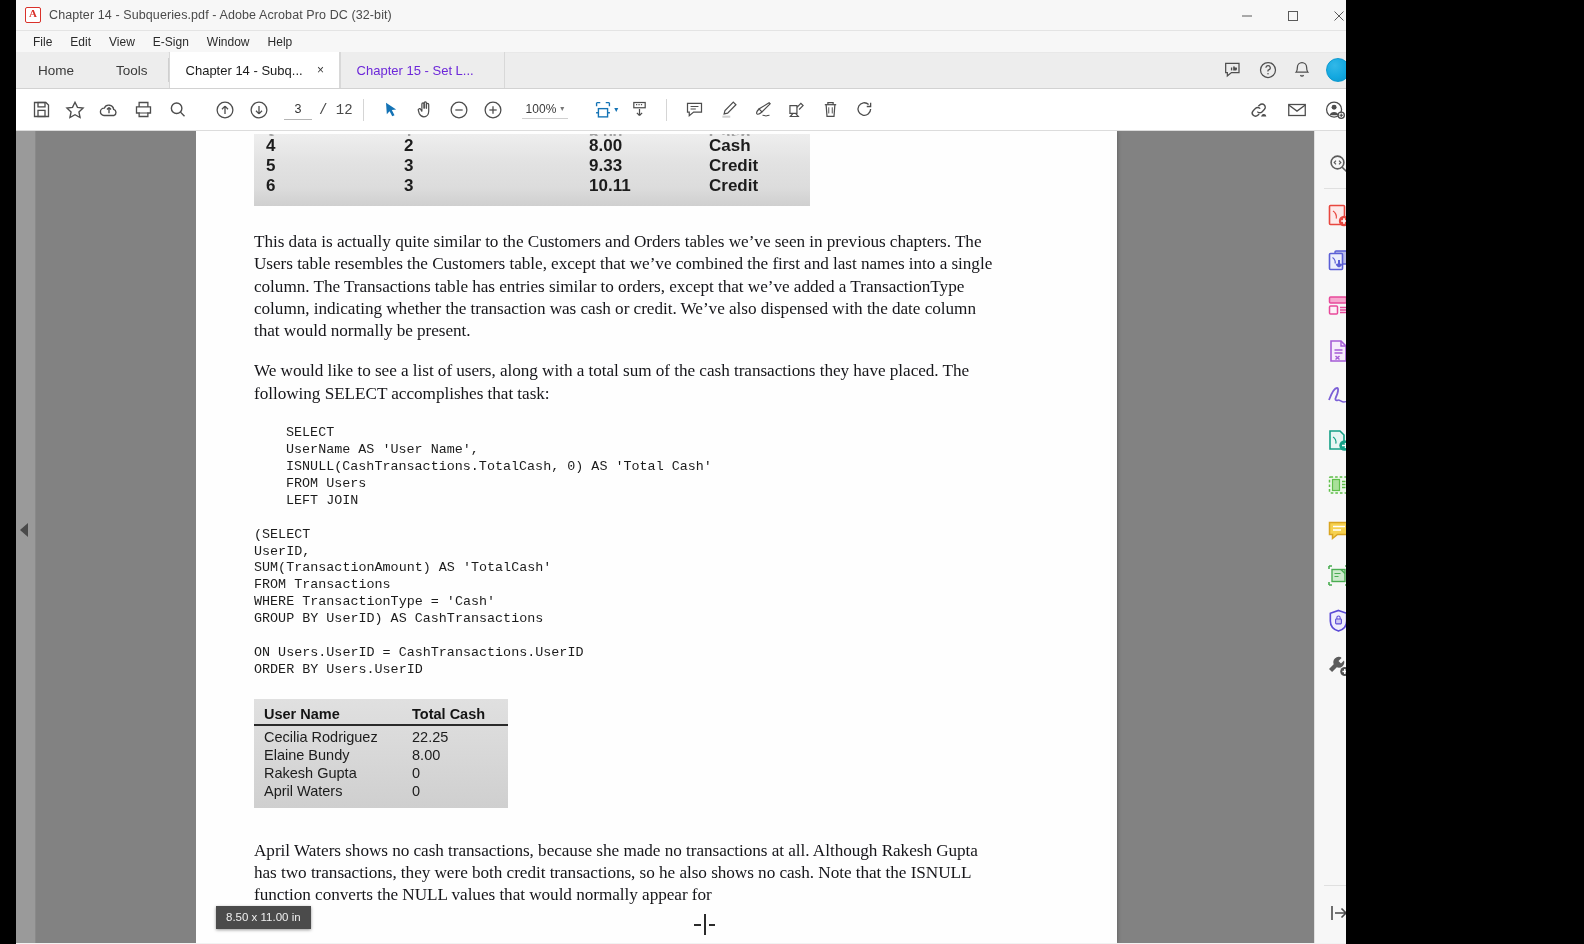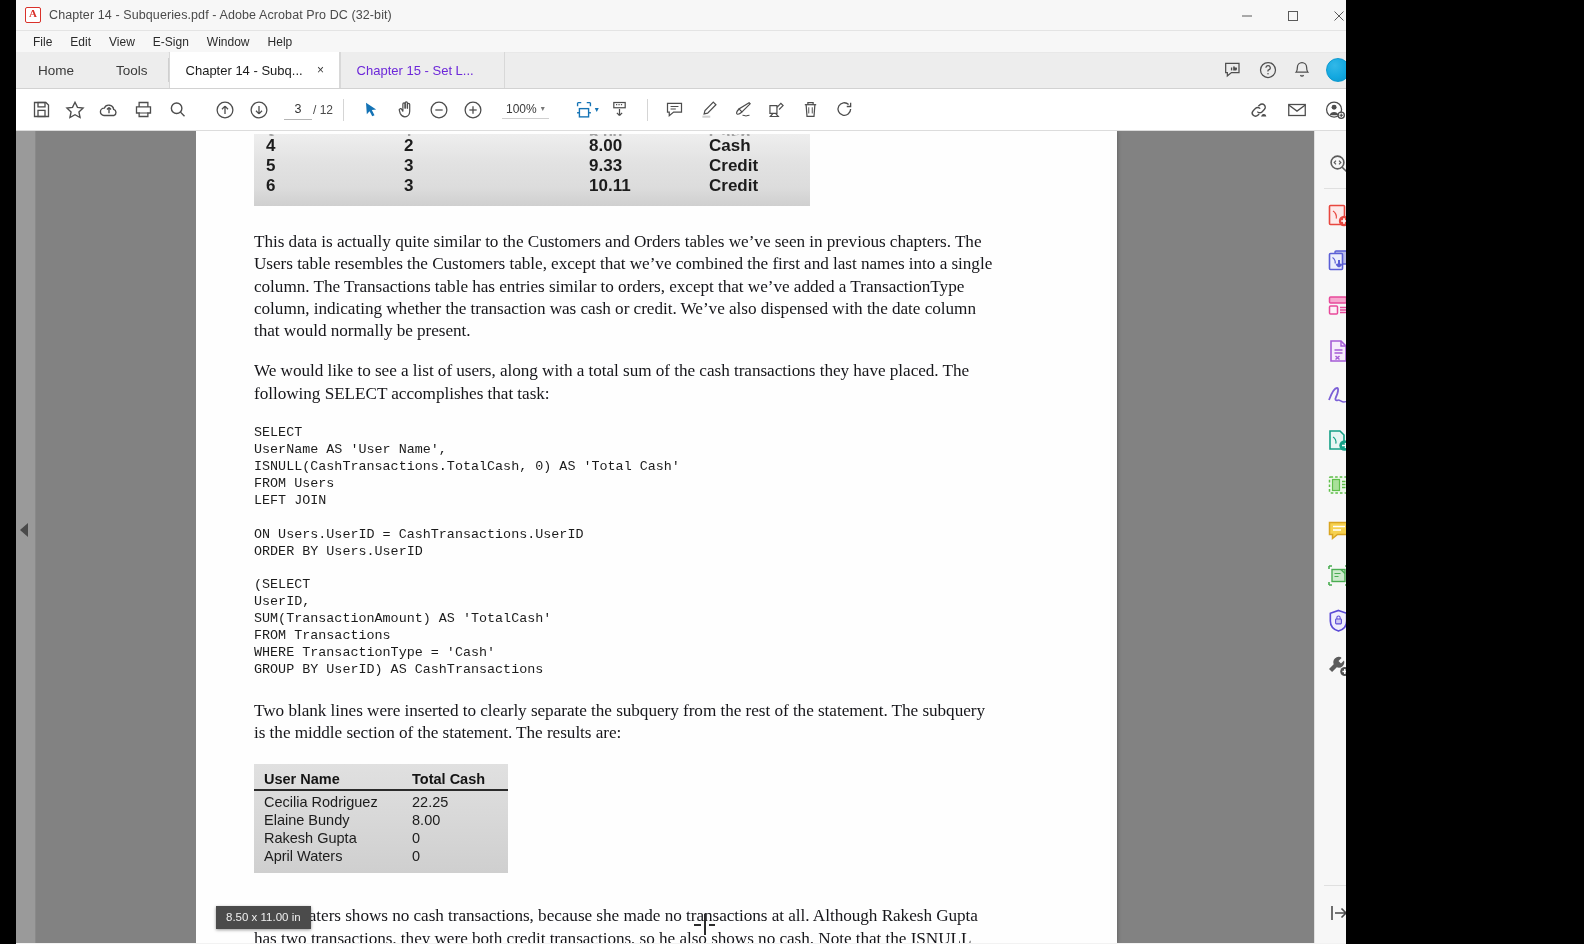--- a/index.html
+++ b/index.html
@@ -158,21 +158,21 @@
     margin-left: 8px; font-size: 12.5px; color: #333;
   }
   .page-input {
     width: 28px; height: 20px;
     border: none; border-bottom: 1px solid #b5b5b5;
     font-size: 12.5px; text-align: center;
     color: #333; background: transparent;
     font-family: "Liberation Sans", sans-serif;
     outline: none;
   }
-  .page-total { margin-left: 1px; color: #4a4a4a; font-size: 12px; }
+  .page-total { margin-left: 7px; color: #4a4a4a; font-size: 14px; font-family: Liberation Mono, monospace; }
   .zoombox {
     display: flex; align-items: center; gap: 4px;
     margin-left: 12px; margin-right: 4px;
     border-bottom: 1px solid #cfcfcf;
     padding: 1px 4px 2px 4px;
   }
   .zoom-val { font-size: 12px; color: #3a3a3a; }
   .caret { font-size: 8px; color: #777; }
   .toolbar-right {
     margin-left: auto; display: flex; align-items: center;
@@ -642,35 +642,34 @@
                   <div>Credit</div>
                 </div>
               </div>
             </div>
 
             <div style="position:absolute; left:58px; top:100px; width:740px;">
               <p class="body-p">This data is actually quite similar to the Customers and Orders tables we’ve seen in previous chapters. The Users table resembles the Customers table, except that we’ve combined the first and last names into a single column. The Transactions table has entries similar to orders, except that we’ve added a TransactionType column, indicating whether the transaction was cash or credit. We’ve also dispensed with the date column that would normally be present.</p>
 
               <p class="body-p" style="margin-top:18px;">We would like to see a list of users, along with a total sum of the cash transactions they have placed. The following SELECT accomplishes that task:</p>
 
-              <div class="code" style="margin-top:20px;">SELECT
+              <div class="code" style="margin-top:20px;margin-left:32px;">SELECT
 UserName AS 'User Name',
 ISNULL(CashTransactions.TotalCash, 0) AS 'Total Cash'
 FROM Users
 LEFT JOIN</div>
-              <div class="code" style="margin-top:17px;">ON Users.UserID = CashTransactions.UserID
-ORDER BY Users.UserID</div>
               <div class="code" style="margin-top:17px;">(SELECT
 UserID,
 SUM(TransactionAmount) AS 'TotalCash'
 FROM Transactions
 WHERE TransactionType = 'Cash'
 GROUP BY UserID) AS CashTransactions</div>
-
-              <p class="body-p" style="margin-top:21px;">Two blank lines were inserted to clearly separate the subquery from the rest of the statement. The subquery is the middle section of the statement. The results are:</p>
+              <div class="code" style="margin-top:17px;">ON Users.UserID = CashTransactions.UserID
+ORDER BY Users.UserID</div>
+
 
               <div class="scan-table-res" style="margin-top:20px;">
                 <div class="res-head">
                   <div class="res-c1">User Name</div>
                   <div class="res-c2">Total Cash</div>
                 </div>
                 <div class="res-row">
                   <div class="res-c1">Cecilia Rodriguez</div>
                   <div class="res-c2">22.25</div>
                 </div>

